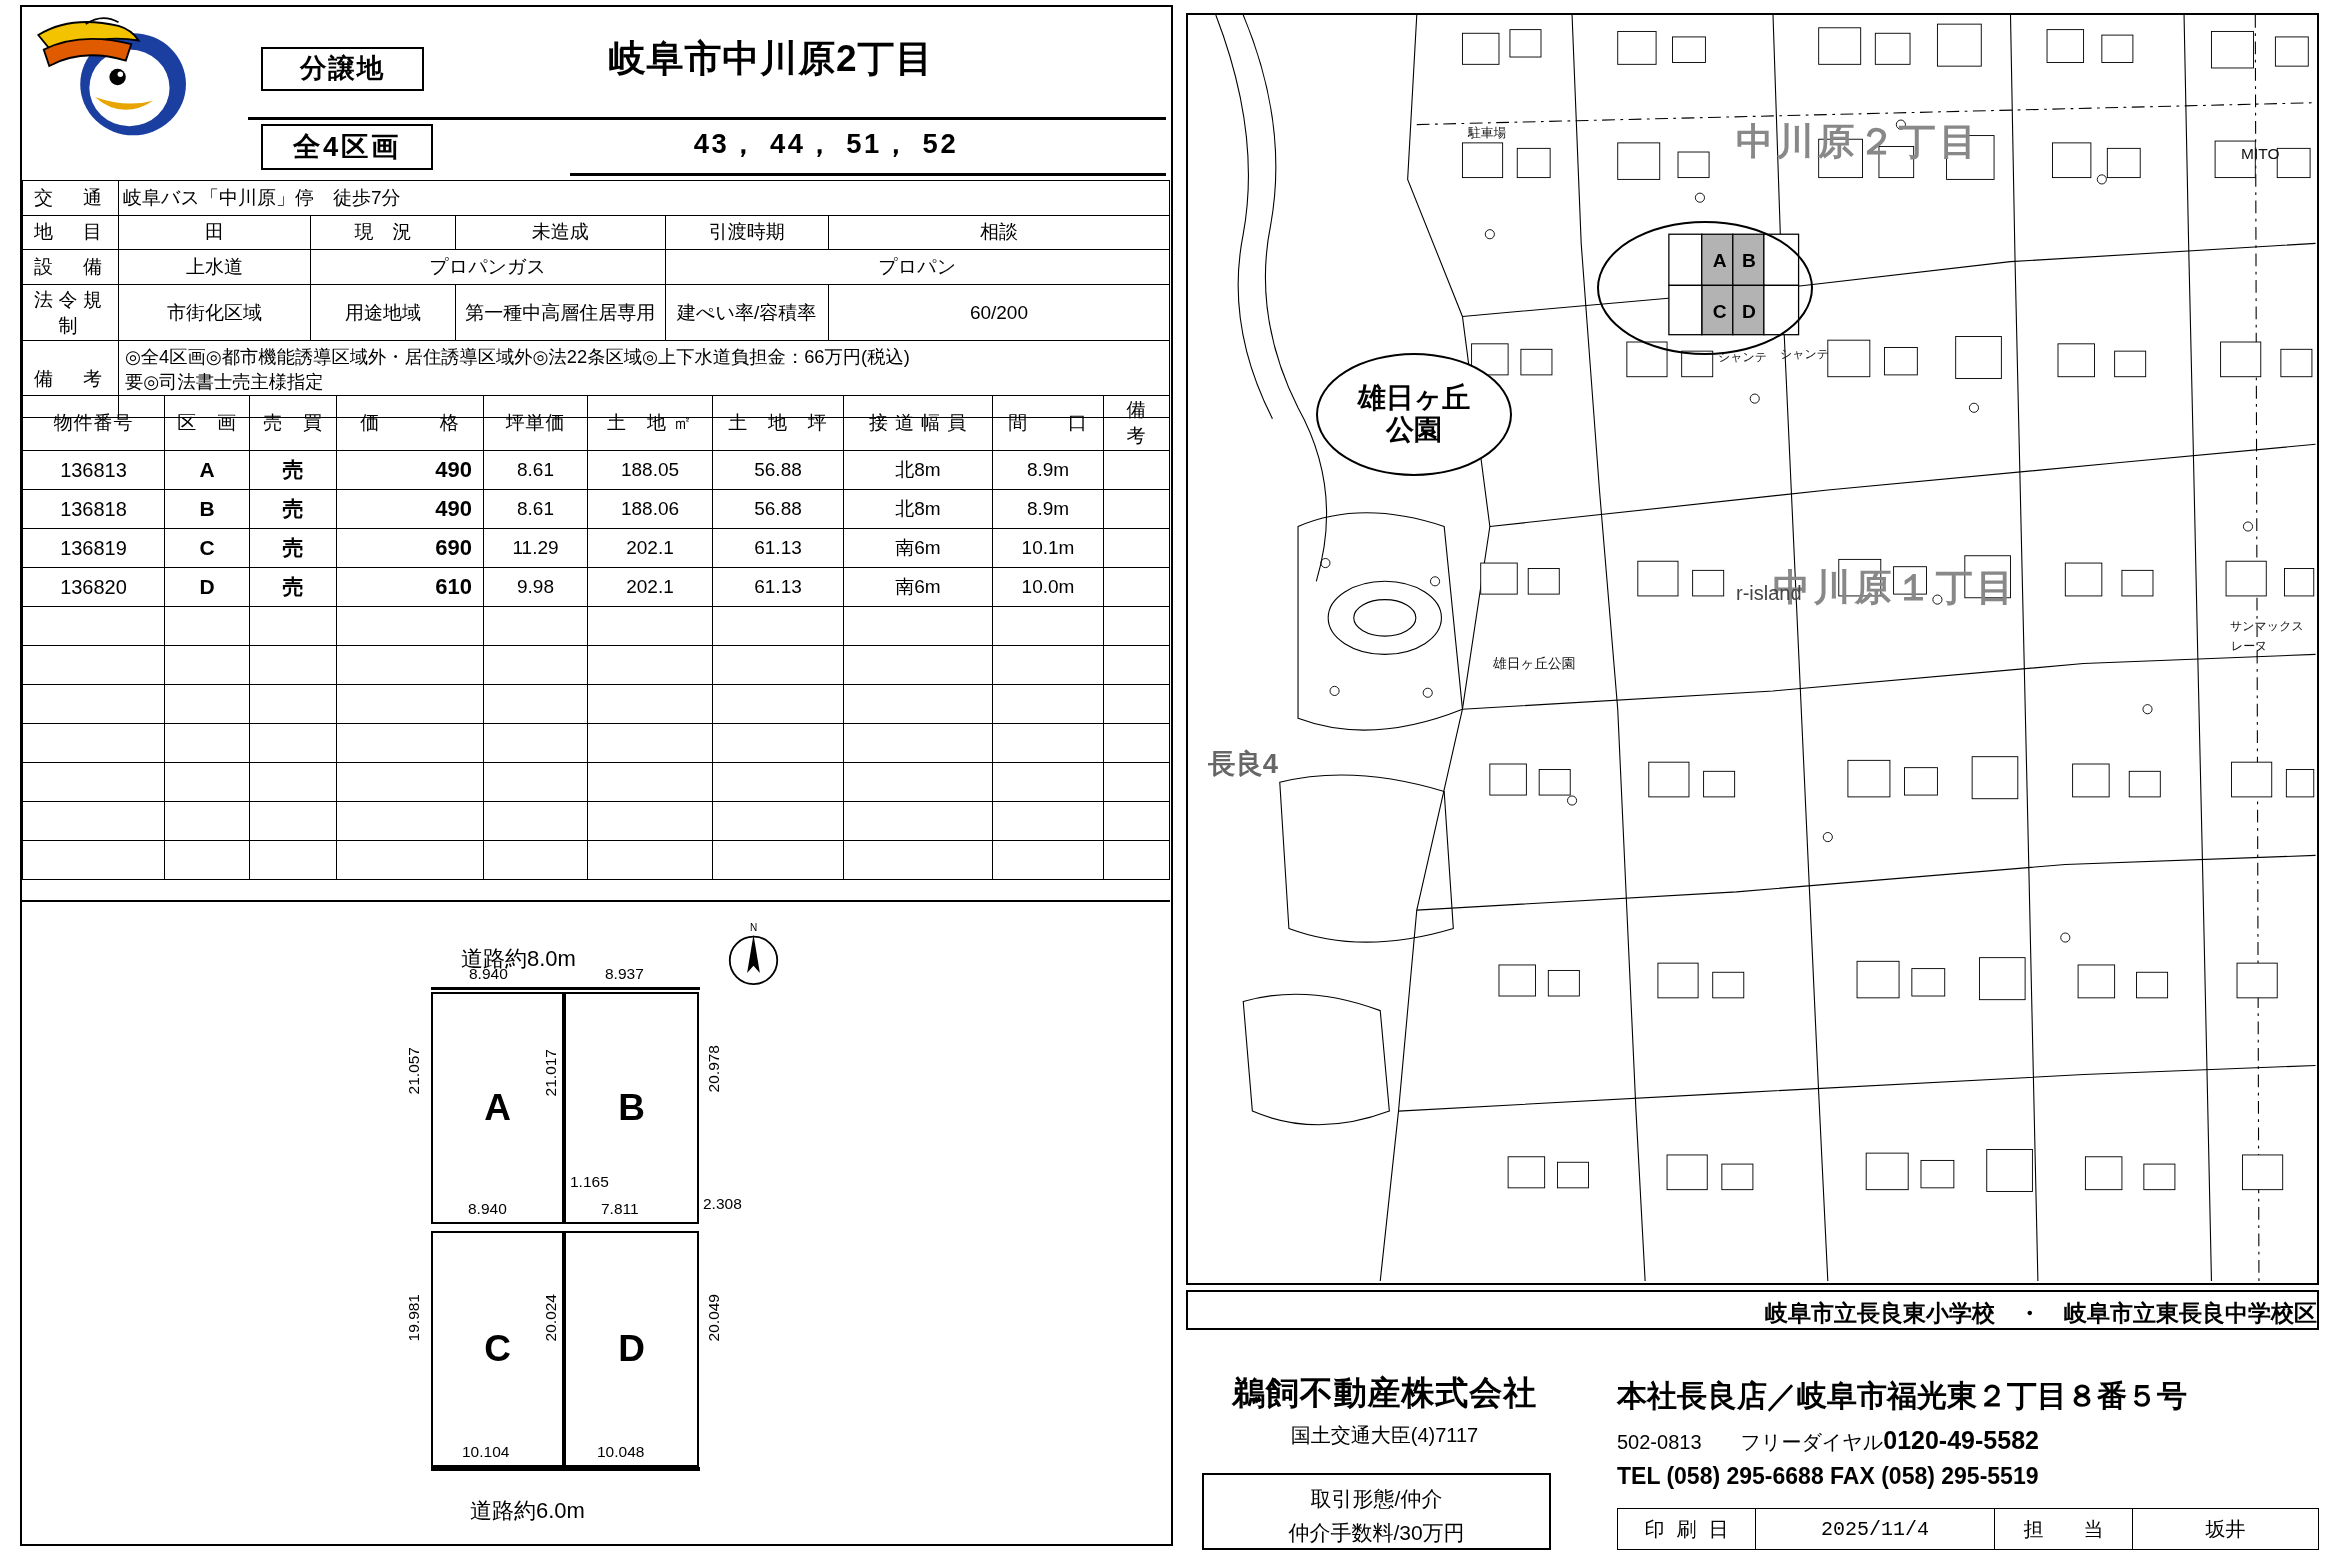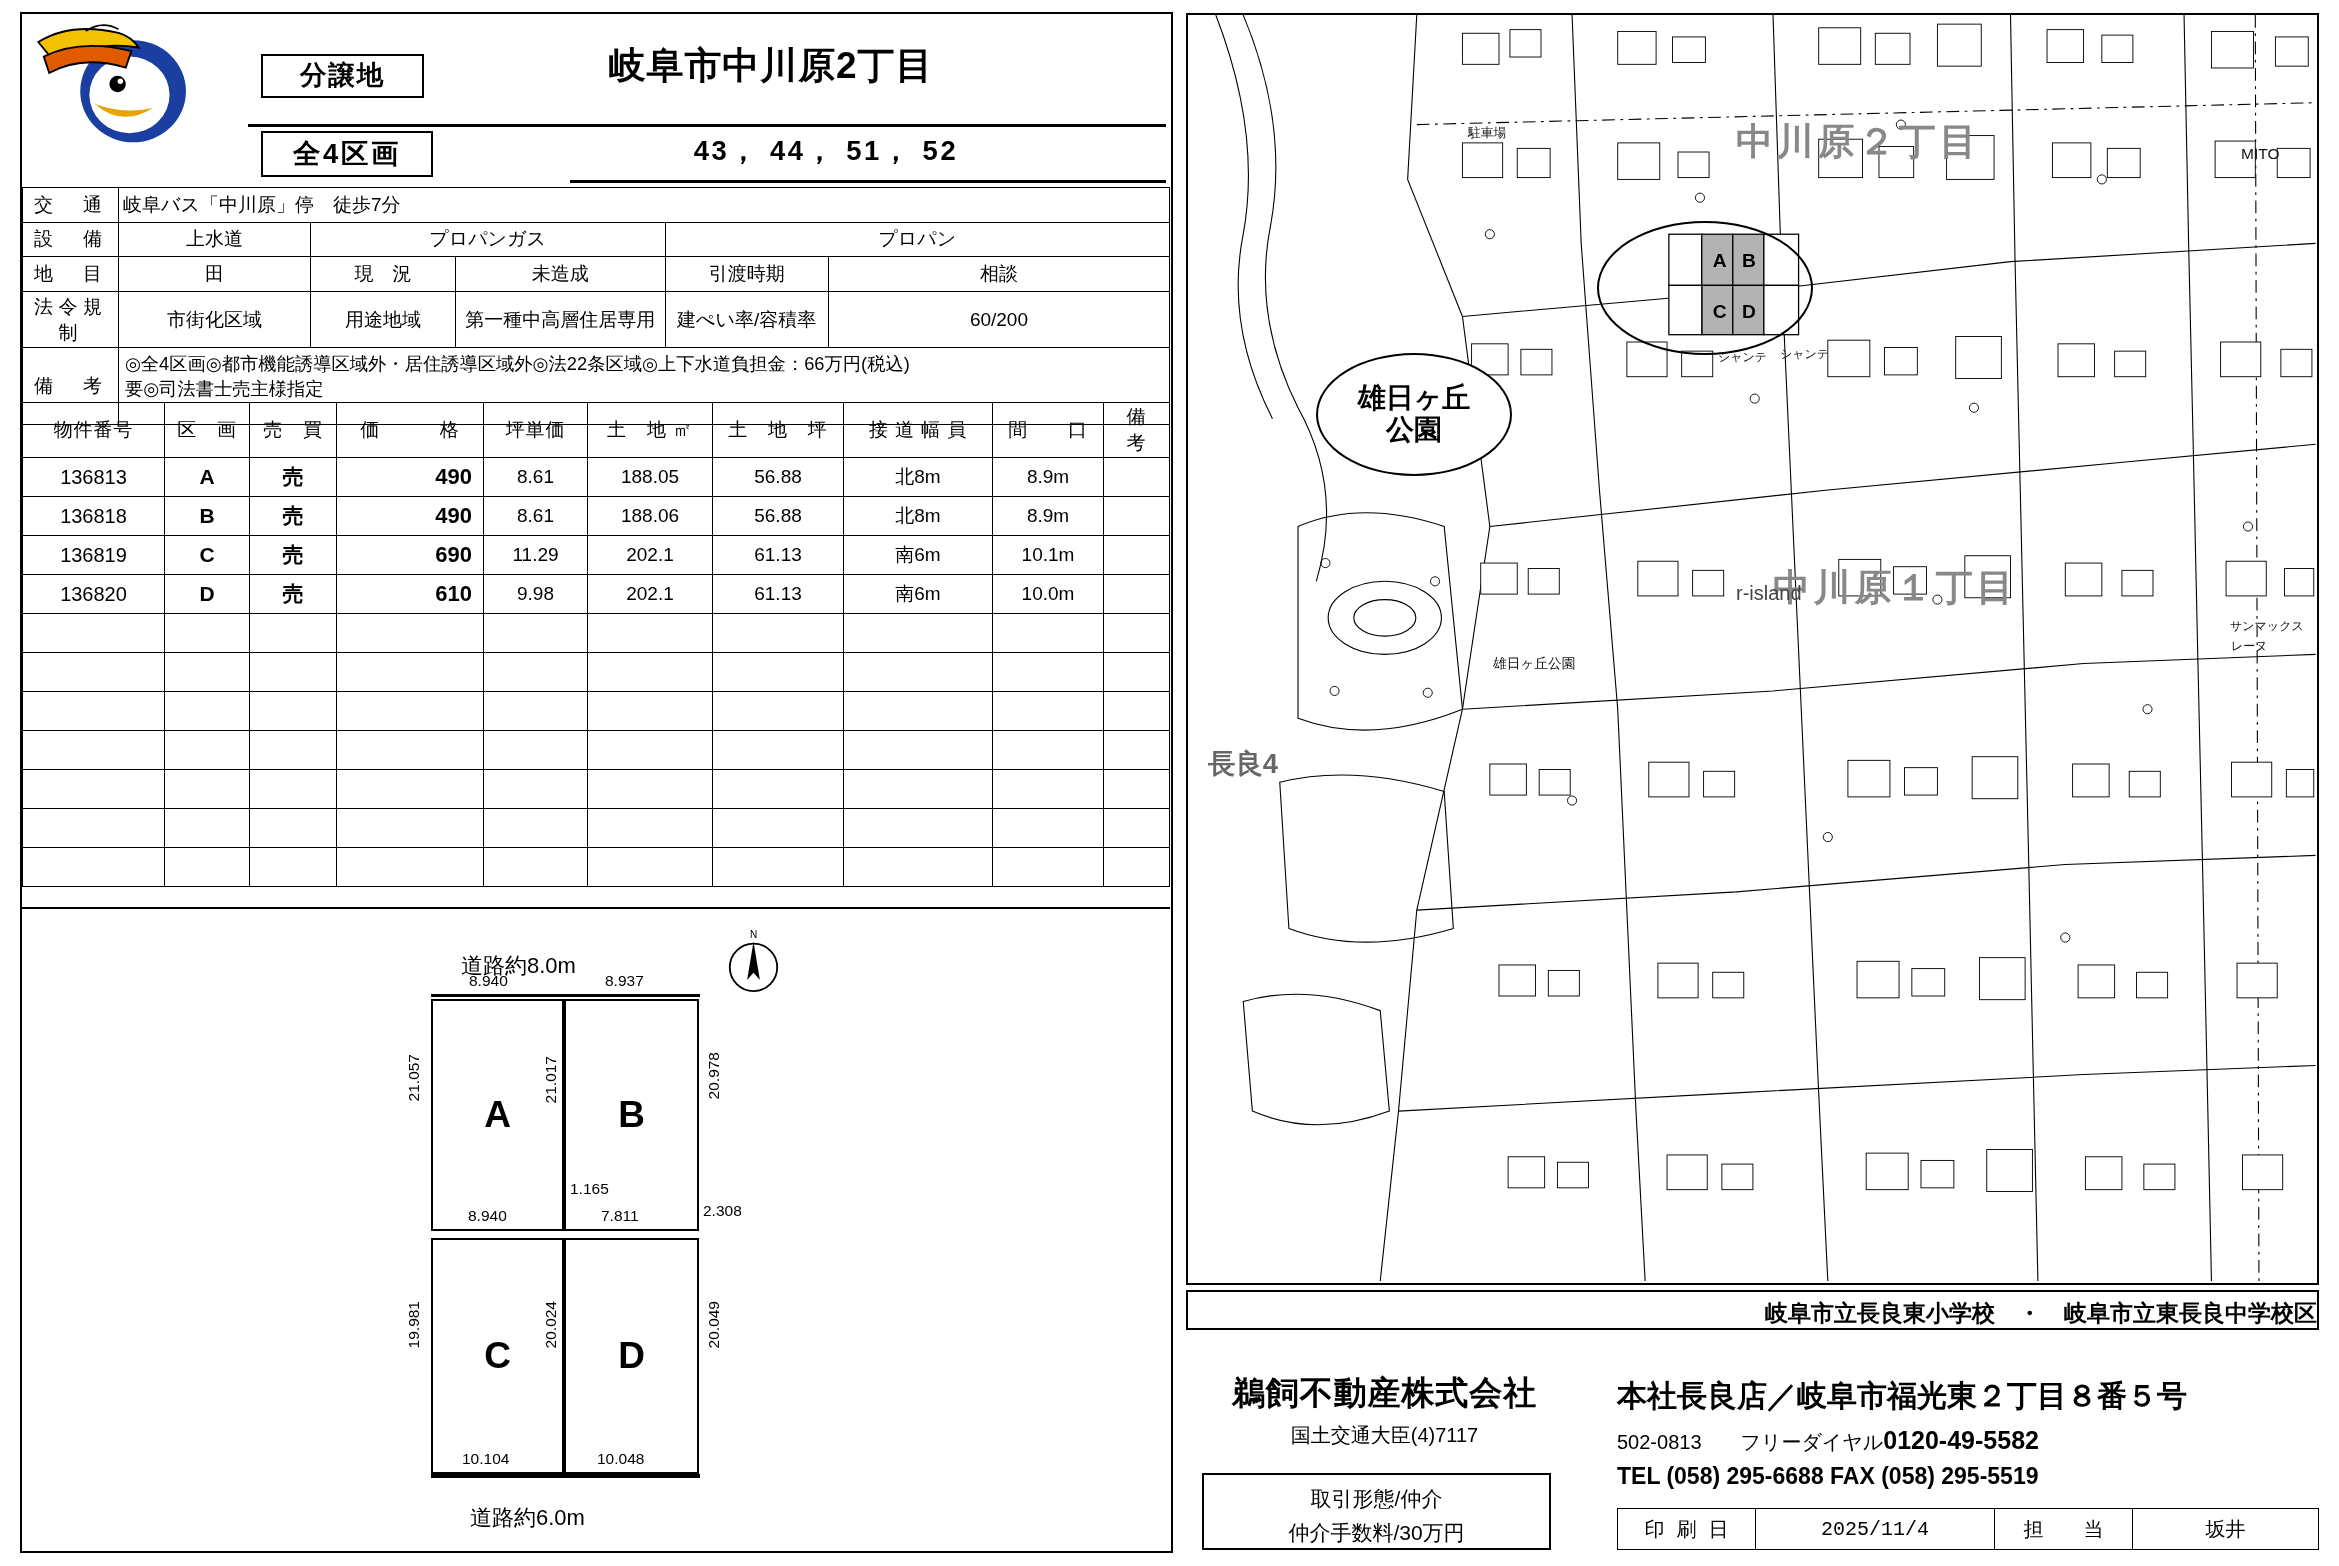--- a/index.html
+++ b/index.html
@@ -1,21 +1,21 @@
 <!DOCTYPE html>
 <html style="font-size:14.6px"><head>
 <meta charset="utf-8">
 <style>
   html,body{margin:0;padding:0;background:#fff;}
   body{width:2339px;height:1566px;font-family:"Liberation Sans","DejaVu Sans",sans-serif;color:#000;overflow:hidden;}
   .page{position:relative;width:2339px;height:1566px;}
   .frame{position:absolute;border:2.7px solid #000;box-sizing:border-box;}
 
   
-  #left{left:20px;top:12px;width:1153px;height:1541px;border:2.7px solid #000;box-sizing:border-box;}
+  #left{left:20px;top:5px;width:1153px;height:1541px;border:2.7px solid #000;box-sizing:border-box;}
 
   
   .hdr{position:absolute;left:0;top:0;width:1148px;height:170px;}
   .logo{position:absolute;left:9.1px;top:5.5px;width:196px;height:137px;}
   .badge{position:absolute;left:239px;top:40px;width:163px;height:44px;border:2.7px solid #000;box-sizing:border-box;
          background:#fff;font-weight:bold;font-size:26.5px;line-height:39px;text-align:center;letter-spacing:1.8px;}
   .title{position:absolute;left:429px;top:27.4px;width:640px;text-align:center;font-size:37px;font-weight:bold;letter-spacing:0.9px;}
   .hline{position:absolute;left:226px;top:110px;width:918px;height:2.7px;background:#000;}
   .badge2{position:absolute;left:239px;top:117px;width:172px;height:46px;border:2.7px solid #000;box-sizing:border-box;
           font-weight:bold;font-size:27.4px;line-height:41px;text-align:center;letter-spacing:2.7px;}
@@ -101,32 +101,32 @@
       <div class="hline2"></div>
     </div>
 
     <table class="spec">
       <tbody>
           <tr>
         <td class="lbl">交　通</td>
         <td colspan="5">岐阜バス「中川原」停　徒歩7分</td>
       </tr>
       <tr>
-        <td class="lbl">設　備</td>
-        <td class="c">上水道</td>
-        <td class="c" colspan="2">プロパンガス</td>
-        <td class="c" colspan="2">プロパン</td>
-      </tr>
-      <tr>
         <td class="lbl">地　目</td>
         <td class="c" style="width:183px">田</td>
         <td class="c" style="width:137px">現　況</td>
         <td class="c" style="width:201px">未造成</td>
         <td class="c" style="width:155px">引渡時期</td>
         <td class="c">相談</td>
+      </tr>
+      <tr>
+        <td class="lbl">設　備</td>
+        <td class="c">上水道</td>
+        <td class="c" colspan="2">プロパンガス</td>
+        <td class="c" colspan="2">プロパン</td>
       </tr>
       <tr>
         <td class="lbl">法令規制</td>
         <td class="c">市街化区域</td>
         <td class="c">用途地域</td>
         <td class="c">第一種中高層住居専用</td>
         <td class="c">建ぺい率/容積率</td>
         <td class="c">60/200</td>
       </tr>
       <tr>

